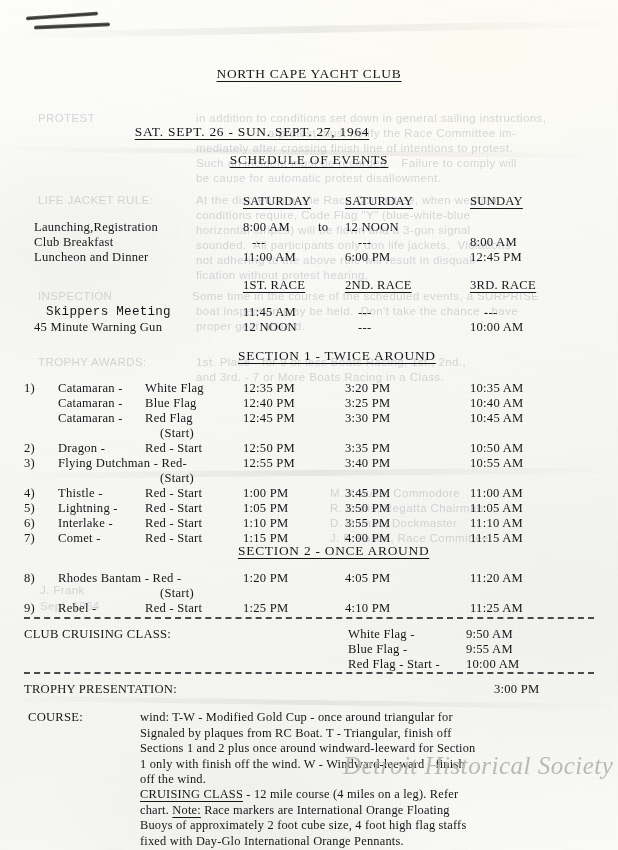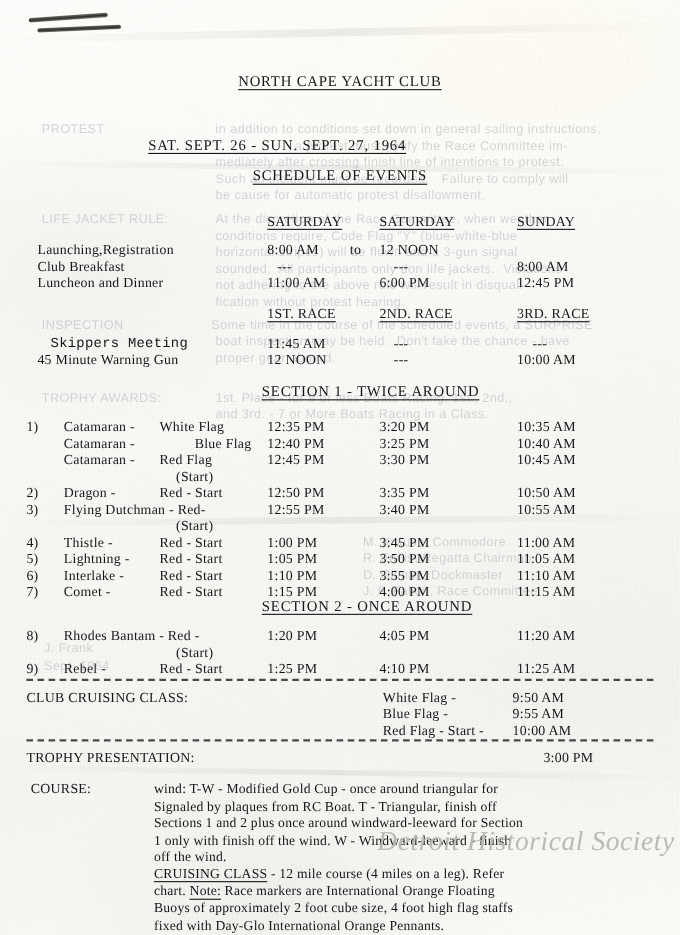--- a/index.html
+++ b/index.html
@@ -146,21 +146,21 @@
 
   <div class="t hd u" style="left:238px;top:348px;">SECTION 1 - TWICE AROUND</div>
   <div id="section1-rows">
       <div class="t" style="left: 24px; top: 381px;">1)</div>
       <div class="t" style="left: 58px; top: 381px;">Catamaran -</div>
       <div class="t" style="left: 145px; top: 381px;">White Flag</div>
       <div class="t" style="left: 243px; top: 381px;">12:35 PM</div>
       <div class="t" style="left: 345px; top: 381px;">3:20 PM</div>
       <div class="t" style="left: 470px; top: 381px;">10:35 AM</div>
       <div class="t" style="left: 58px; top: 396px;">Catamaran -</div>
-      <div class="t" style="left: 145px; top: 396px; margin-left: 32px;">Blue Flag</div>
+      <div class="t" style="left: 145px; top: 396px;">Blue Flag</div>
       <div class="t" style="left: 243px; top: 396px;">12:40 PM</div>
       <div class="t" style="left: 345px; top: 396px;">3:25 PM</div>
       <div class="t" style="left: 470px; top: 396px;">10:40 AM</div>
       <div class="t" style="left: 58px; top: 411px;">Catamaran -</div>
       <div class="t" style="left: 145px; top: 411px;">Red Flag</div>
       <div class="t" style="left: 243px; top: 411px;">12:45 PM</div>
       <div class="t" style="left: 345px; top: 411px;">3:30 PM</div>
       <div class="t" style="left: 470px; top: 411px;">10:45 AM</div>
       <div class="t" style="left: 160px; top: 426px;">(Start)</div>
       <div class="t" style="left: 24px; top: 441px;">2)</div>

